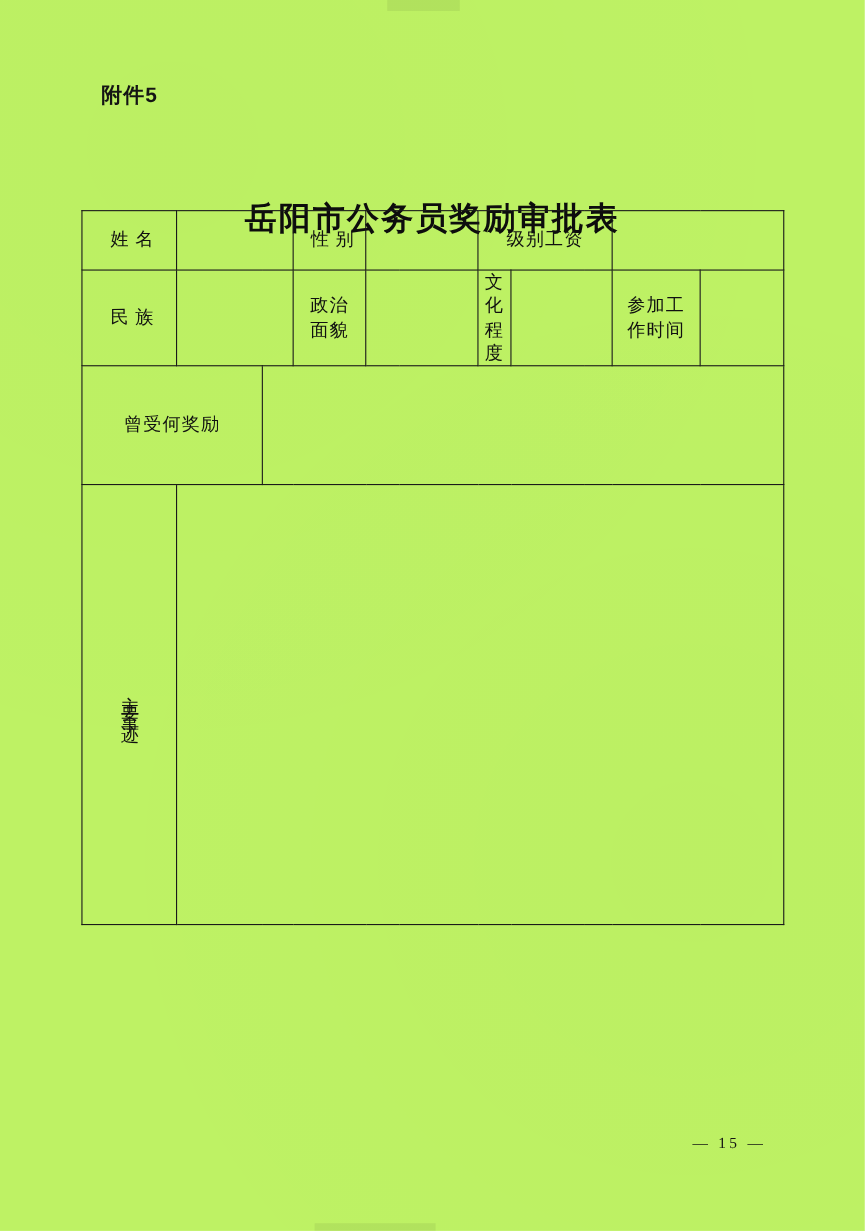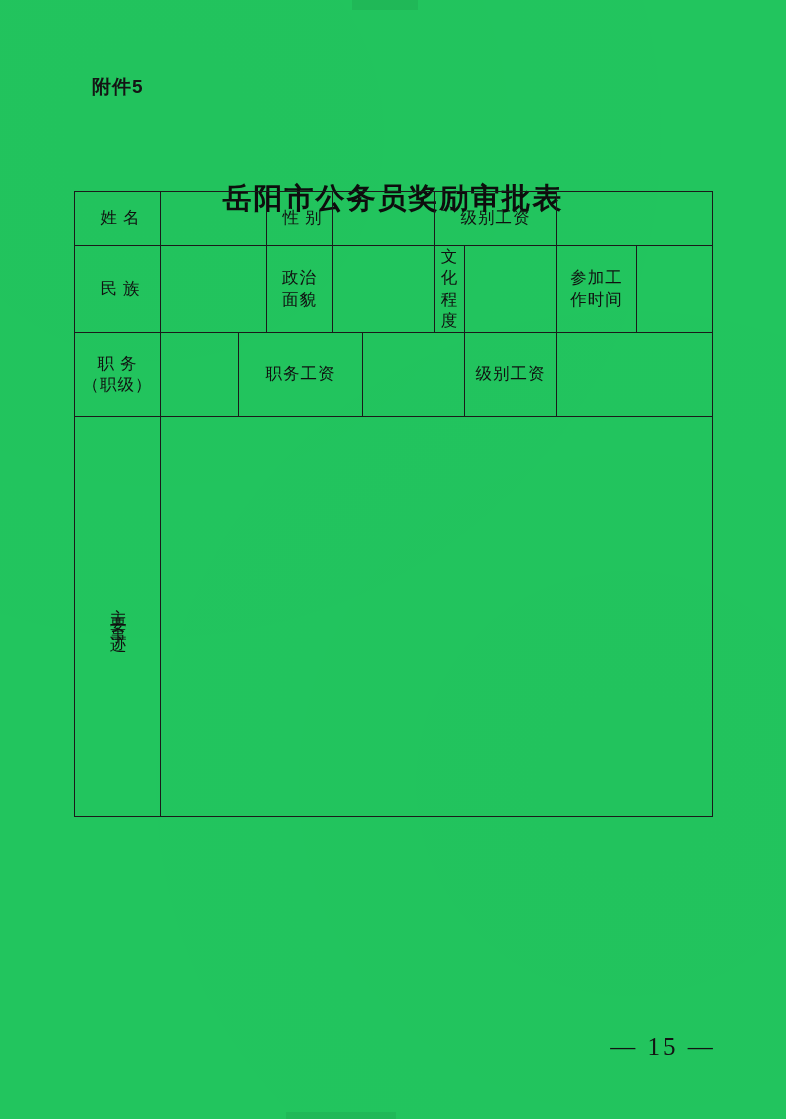--- a/index.html
+++ b/index.html
@@ -13,21 +13,21 @@
     font-family: "Liberation Serif", "DejaVu Serif", serif;
     color: #111;
     position: relative;
     overflow: hidden;
   }
   .page {
     position: absolute;
     left: 0; top: 0;
     width: 786px;
     height: 1119px;
-    background: #22c55e;
+    background: #bef264;
   }
   
   .page::before {
     content: "";
     position: absolute;
     inset: 0;
     background:
       radial-gradient(circle at 20% 12%, rgba(0,0,0,0.012), transparent 55%),
       radial-gradient(circle at 80% 70%, rgba(0,0,0,0.013), transparent 60%);
     pointer-events: none;
@@ -97,21 +97,21 @@
     line-height: 1;
   }
   .page-number {
     position: absolute;
     left: 0;
     top: 1033px;
     width: 786px;
     text-align: center;
     padding-left: 540px;
     box-sizing: border-box;
-    font-size: 25px;
+    font-size: 14px;
     letter-spacing: 3px;
     color: #131313;
     font-family: "Liberation Serif", "DejaVu Serif", serif;
   }
   .edge-mark {
     position: absolute;
     background: rgba(0,0,0,0.06);
   }
   .edge-mark.top-1 { left: 352px; top: 0px; width: 66px; height: 10px; }
   .edge-mark.bottom-1 { left: 286px; top: 1112px; width: 110px; height: 7px; }
@@ -166,33 +166,26 @@
         <span class="two-line">程度</span>
       </td>
       <td class="blank" colspan="2"></td>
       <td class="label">
         <span class="two-line">参加工</span>
         <span class="two-line">作时间</span>
       </td>
       <td class="blank"></td>
     </tr>
 
-    <tr style="height:84px">
-      <td class="label">
-        <span class="two-line">职  务</span>
-        <span class="two-line">（职级）</span>
-      </td>
-      <td class="blank"></td>
-      <td class="label" colspan="3">职务工资</td>
-      <td class="blank" colspan="2"></td>
-      <td class="label" colspan="2">级别工资</td>
-      <td class="blank" colspan="2"></td>
-    </tr>
 
 
+    <tr style="height:108px">
+      <td class="label" colspan="2">曾受何奖励</td>
+      <td class="blank" colspan="9"></td>
+    </tr>
 
     <tr style="height:400px">
       <td class="label">
         <span class="vertical-label">主要事迹</span>
       </td>
       <td class="blank" colspan="10"></td>
     </tr>
   </tbody>
     </table>
 

